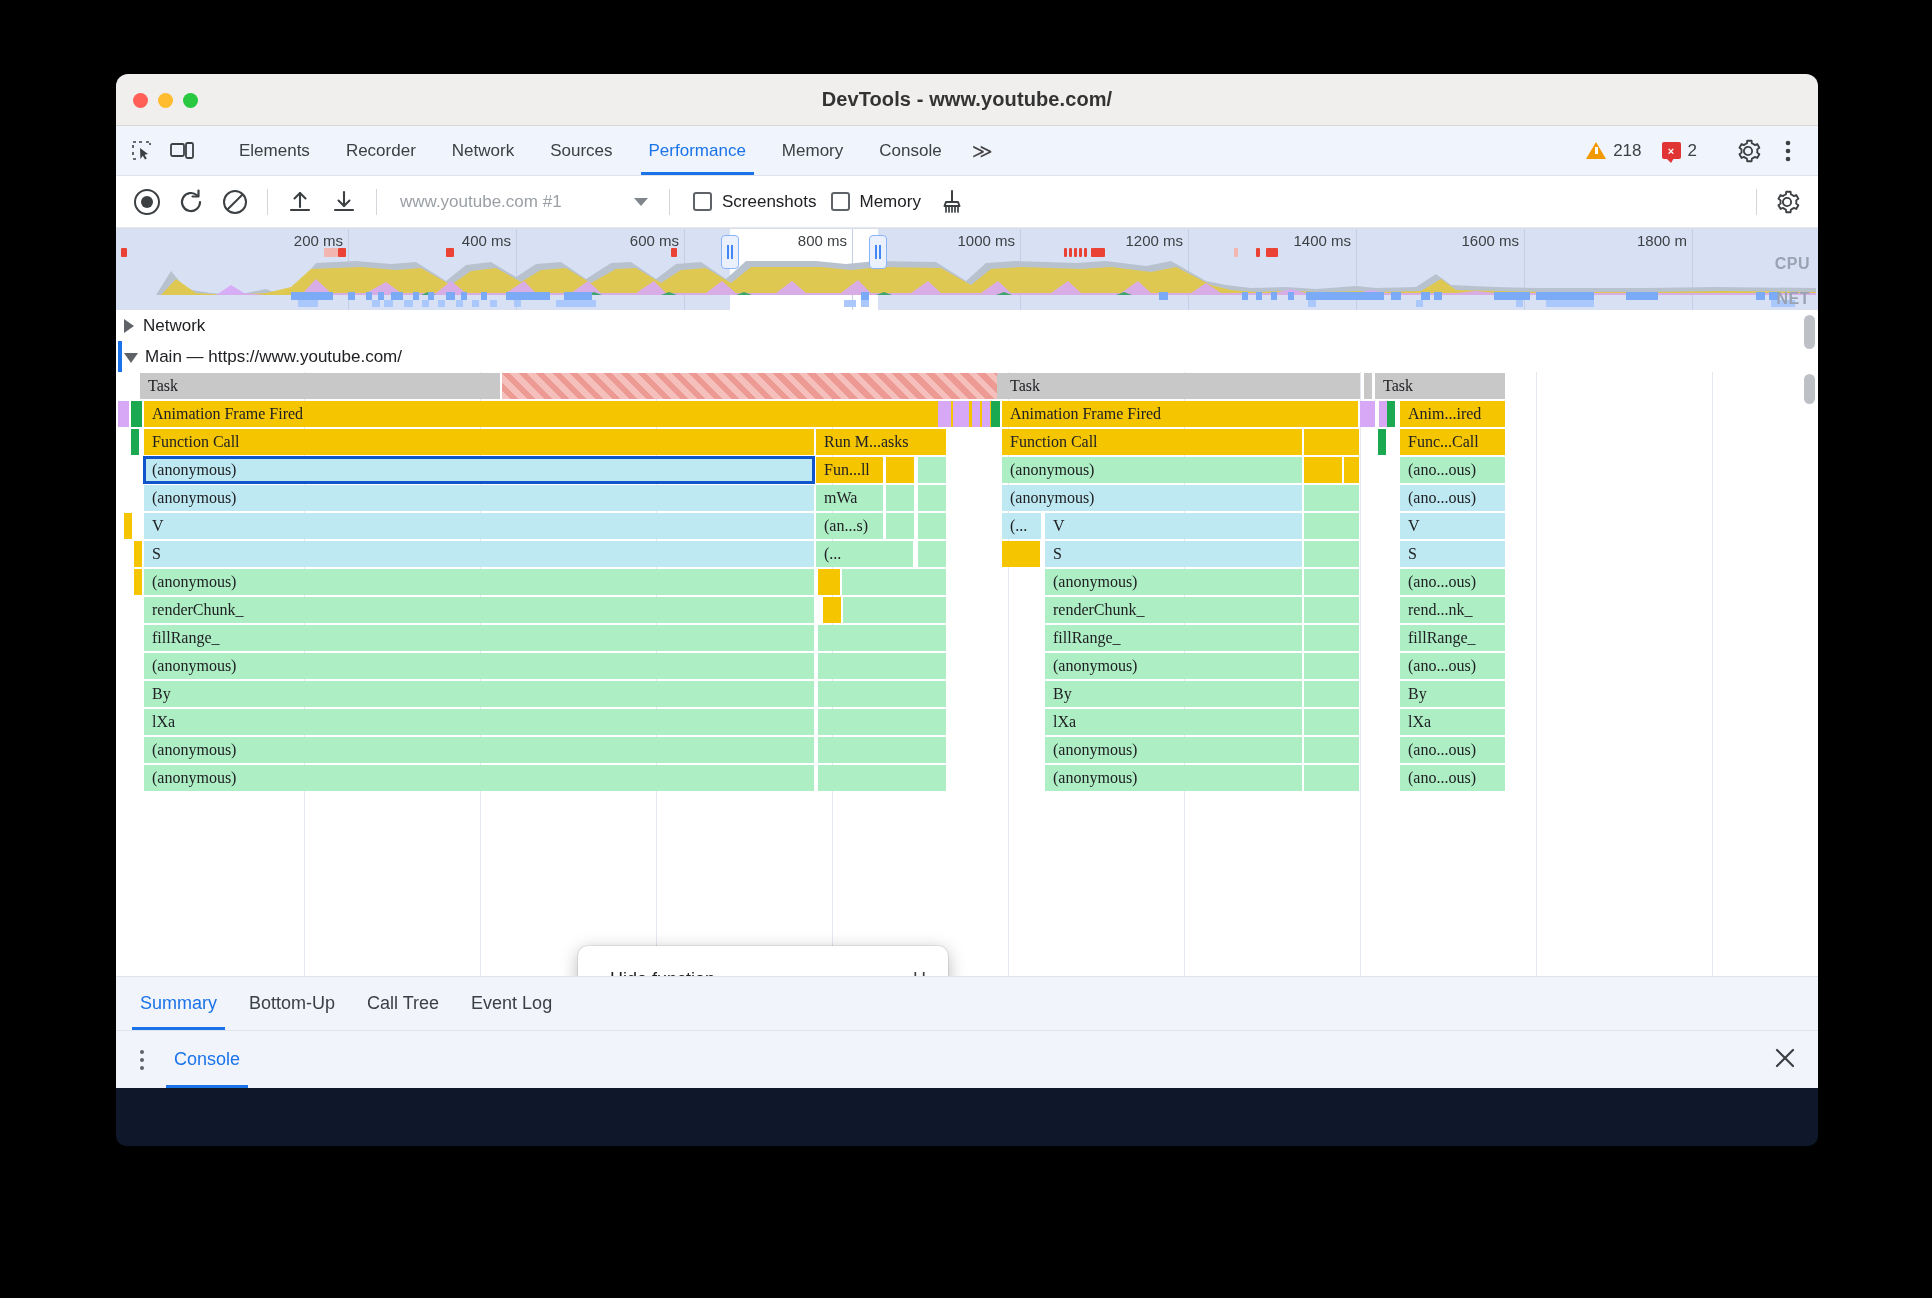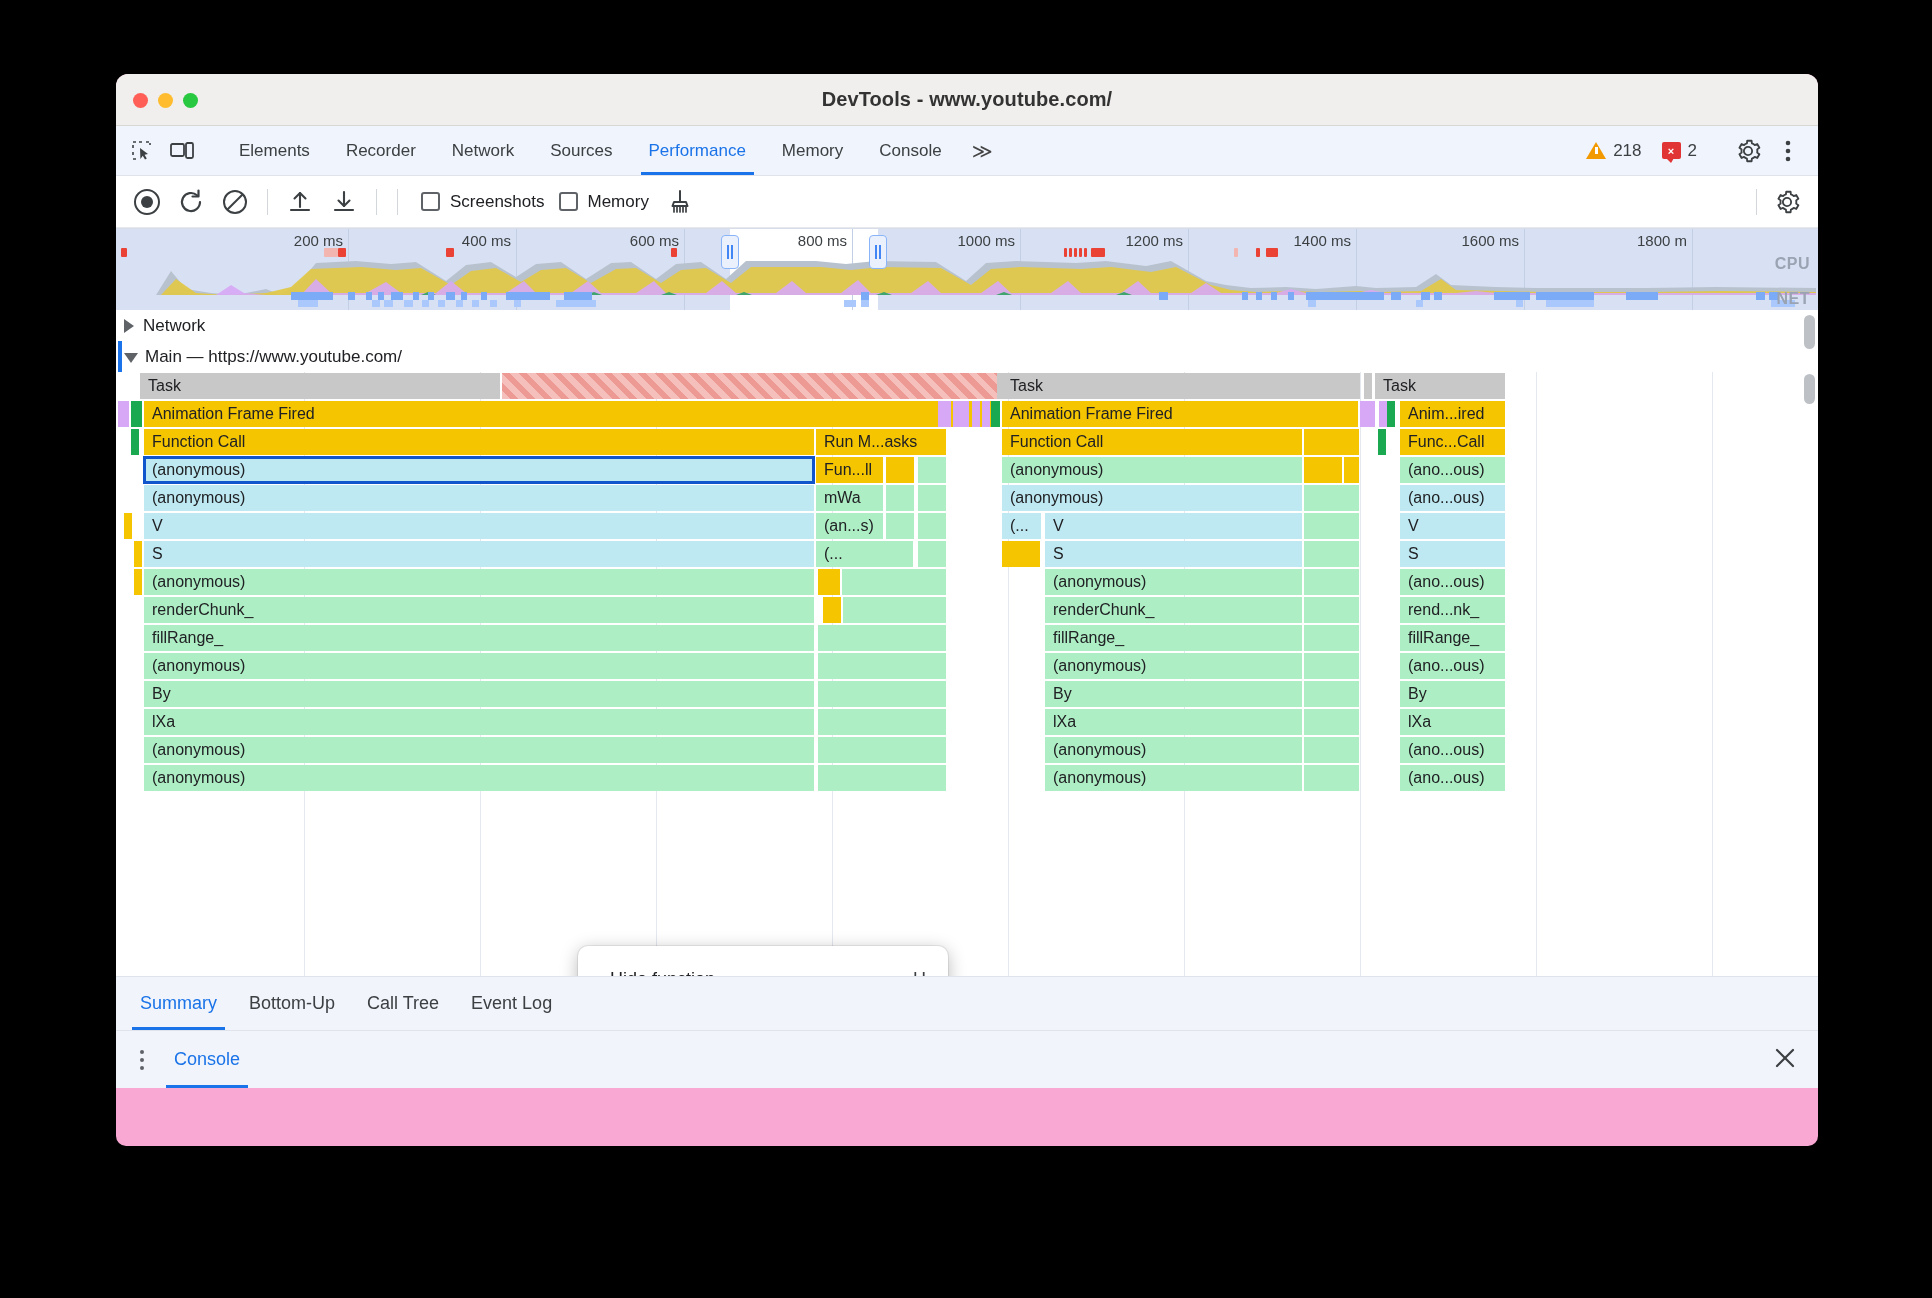--- a/index.html
+++ b/index.html
@@ -8,21 +8,21 @@
     background: #000;
     font-family: "Liberation Sans", sans-serif;
     overflow: hidden;
   }
 
   
   #window {
     position: absolute;
     left: 116px; top: 74px;
     width: 1702px; height: 1072px;
-    background: #f9a8d4;
+    background: #0f172a;
     border-radius: 12px 12px 10px 10px;
     overflow: hidden;
     box-shadow: 0 10px 40px rgba(0,0,0,.5);
   }
 
   
   #titlebar {
     height: 52px;
     background: #f0efed;
     position: relative;
@@ -153,21 +153,21 @@
 
   
   #flame-wrap { position:relative; height: 666px; background:#fff; overflow:hidden;}
   #fc-ruler { height: 36px; position:relative; border-bottom: 0px; background:#fff;}
   .fc-tick { position:absolute; top:0; height: 666px; width:1px; background:#e4e8ef;}
   .fc-lab { position:absolute; top:6px; font-size:16px; color:#202124; transform:translateX(-100%); padding-right:6px; white-space:nowrap;}
   .track-hdr { height: 31px; display:flex; align-items:center; padding-left: 8px; font-size:17px; color:#202124; position:relative; background:#fff; cursor:pointer;}
   .tri { width:0;height:0;border-top:7px solid transparent;border-bottom:7px solid transparent;border-left:10px solid #5f6368; margin-right:9px;}
   .tri.open { border-left:7px solid transparent;border-right:7px solid transparent;border-top:10px solid #5f6368; border-bottom:none; margin-right:7px; margin-top:3px;}
   #main-track-bar { position:absolute; left:2px; top:0; bottom:0; width:4px; background:#1a73e8;}
-  #rows { position:relative; }
+  #rows { position:relative;font-family:Liberation Serif, serif; }
   .row { position:relative; height:28px; }
   .ev {
     position:absolute; top:1px; height:26px;
     font-size:16px; color:#202124;
     display:flex; align-items:center;
     padding-left: 8px;
     overflow:hidden; white-space:nowrap;
     cursor:pointer;
   }
   .ev.task { background:#c8c8c8; }
@@ -322,20 +322,24 @@
       </svg>
     </div>
     <div class="ri">
       <svg width="26" height="28" viewBox="0 0 26 28">
         <path d="M13 4v14" stroke="#3c4043" stroke-width="2.1" stroke-linecap="round"></path>
         <path d="M7.5 12.5L13 18l5.5-5.5" fill="none" stroke="#3c4043" stroke-width="2.1" stroke-linecap="round" stroke-linejoin="round"></path>
         <path d="M4 22h18" stroke="#3c4043" stroke-width="2.1" stroke-linecap="round"></path>
       </svg>
     </div>
     <div class="vsep"></div>
+    <div id="url-select">
+      <span id="url-text">www.youtube.com #1</span>
+      <span class="caret-dn"></span>
+    </div>
     <div class="vsep"></div>
     <label class="cbox-wrap">
       <span class="cbox"></span>
       <span class="cbox-lbl">Screenshots</span>
     </label>
     <label class="cbox-wrap">
       <span class="cbox"></span>
       <span class="cbox-lbl">Memory</span>
     </label>
     <div class="ri" style="margin-left:8px">

